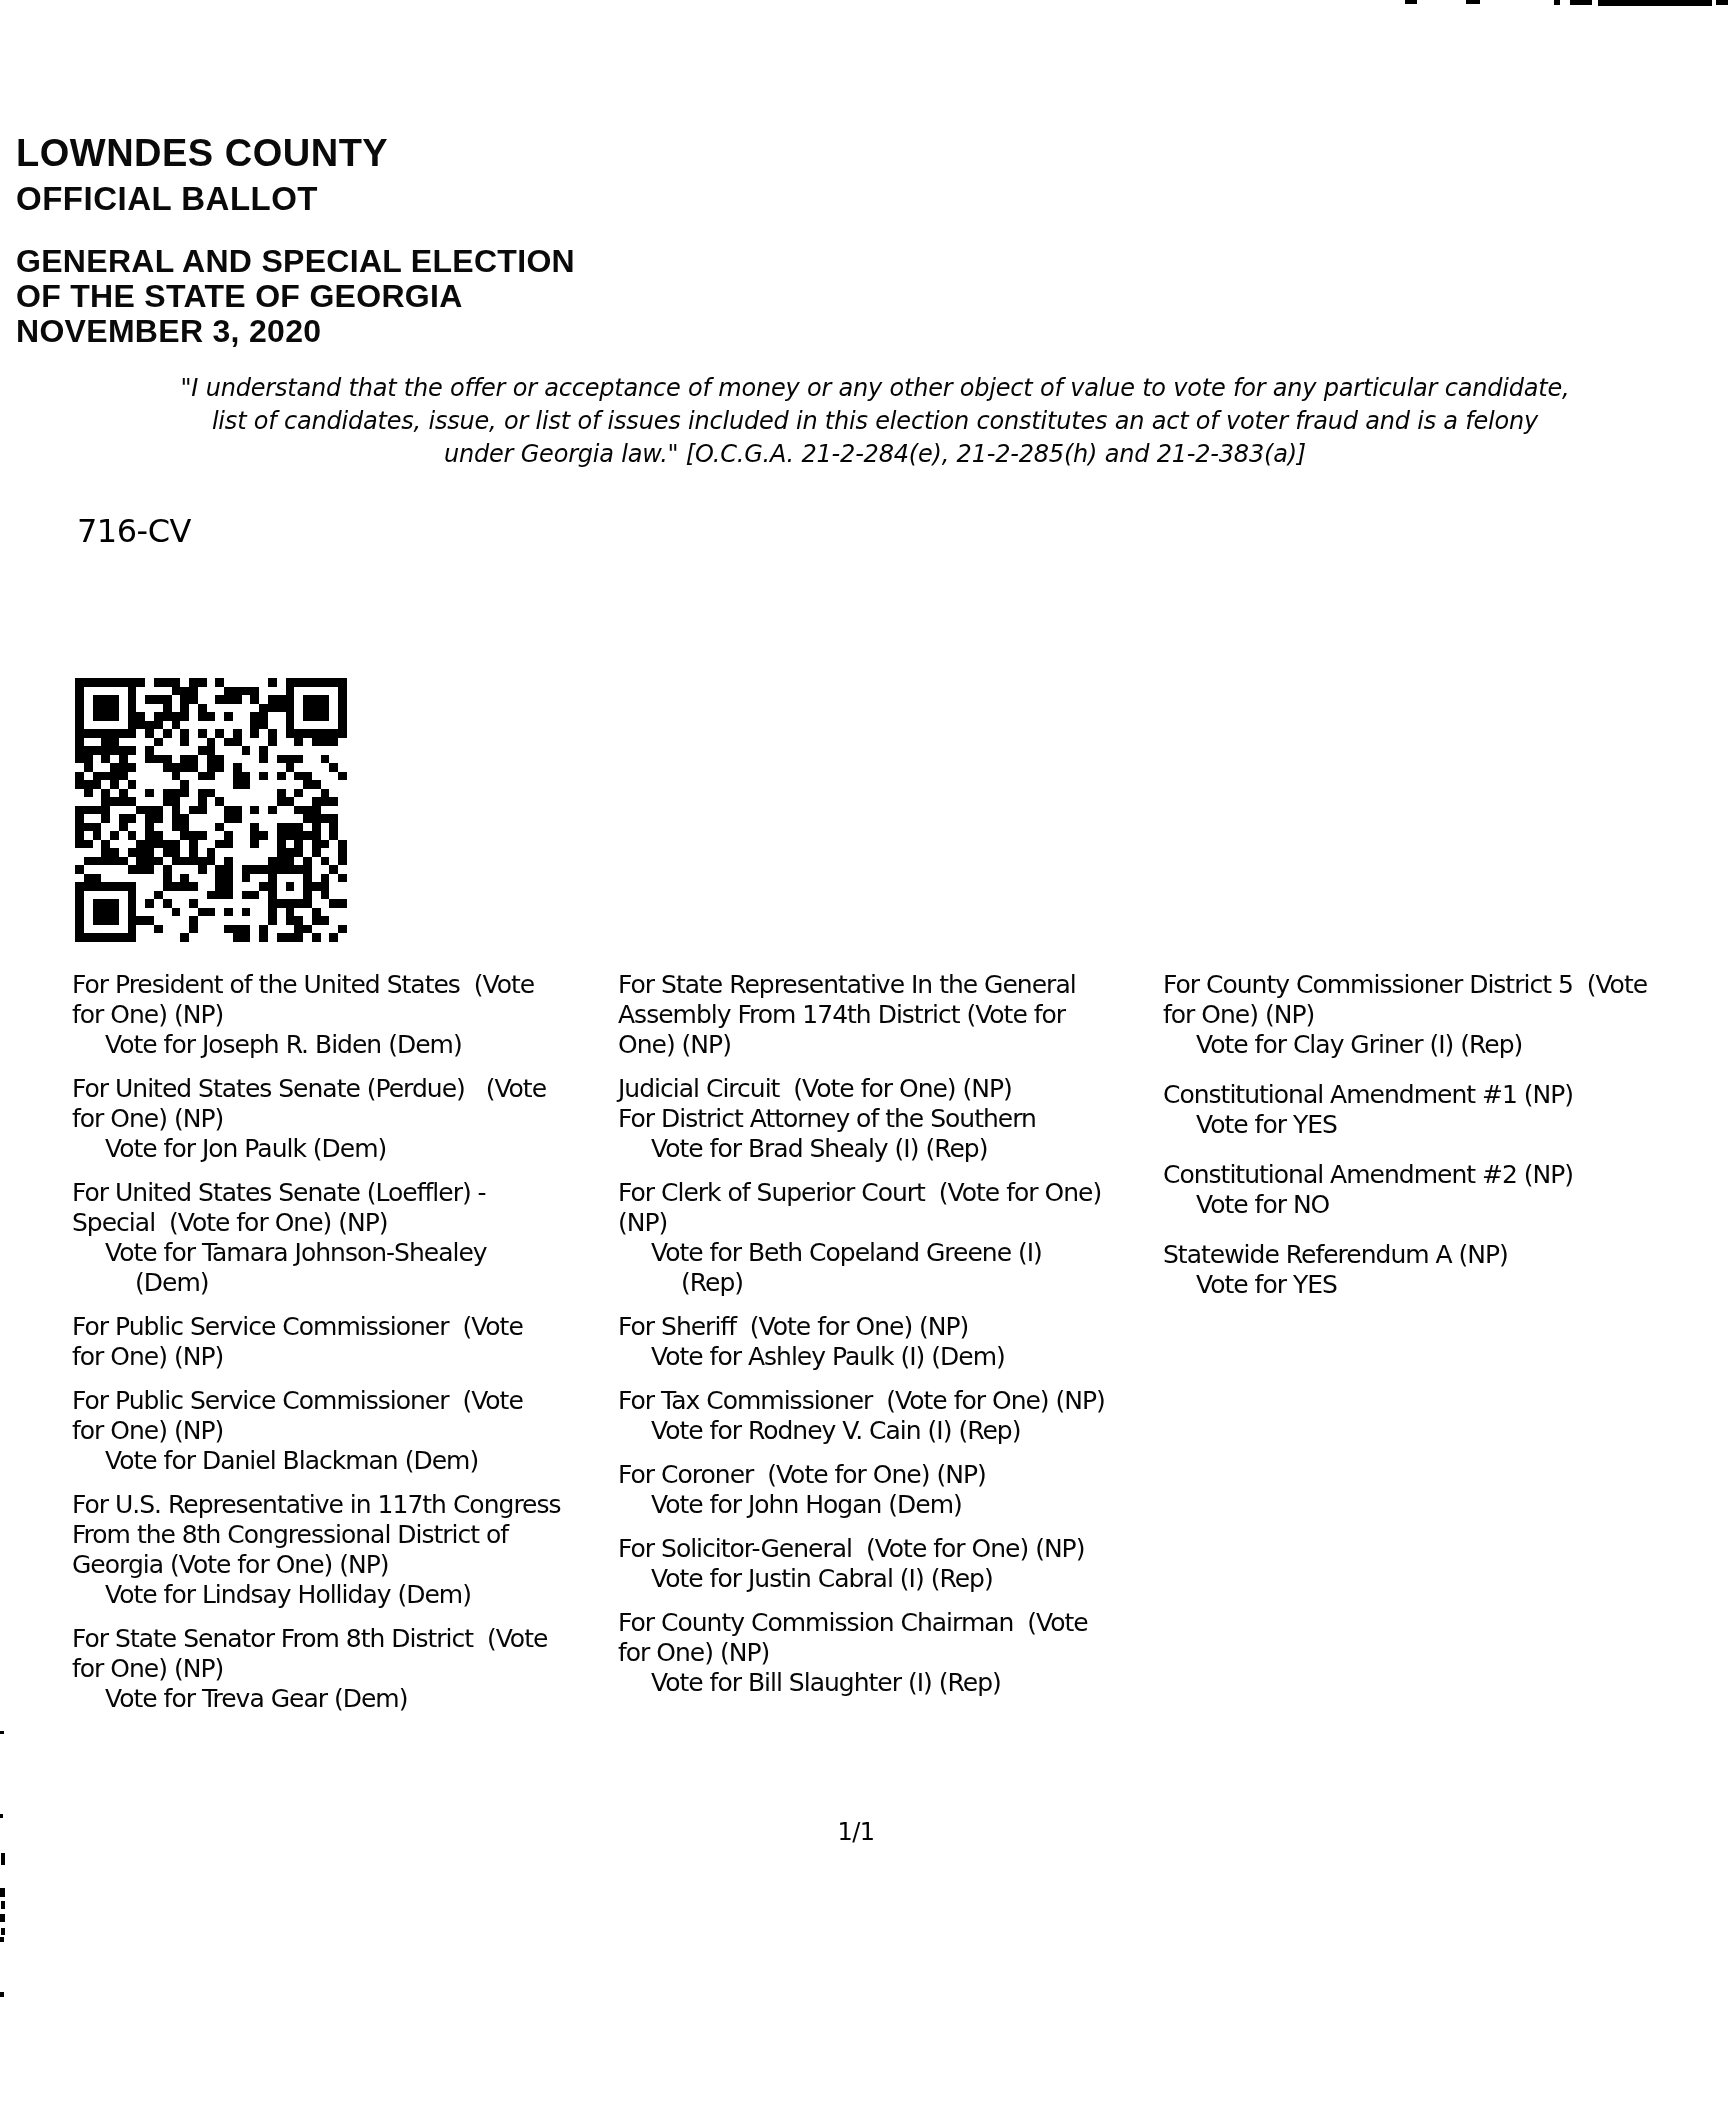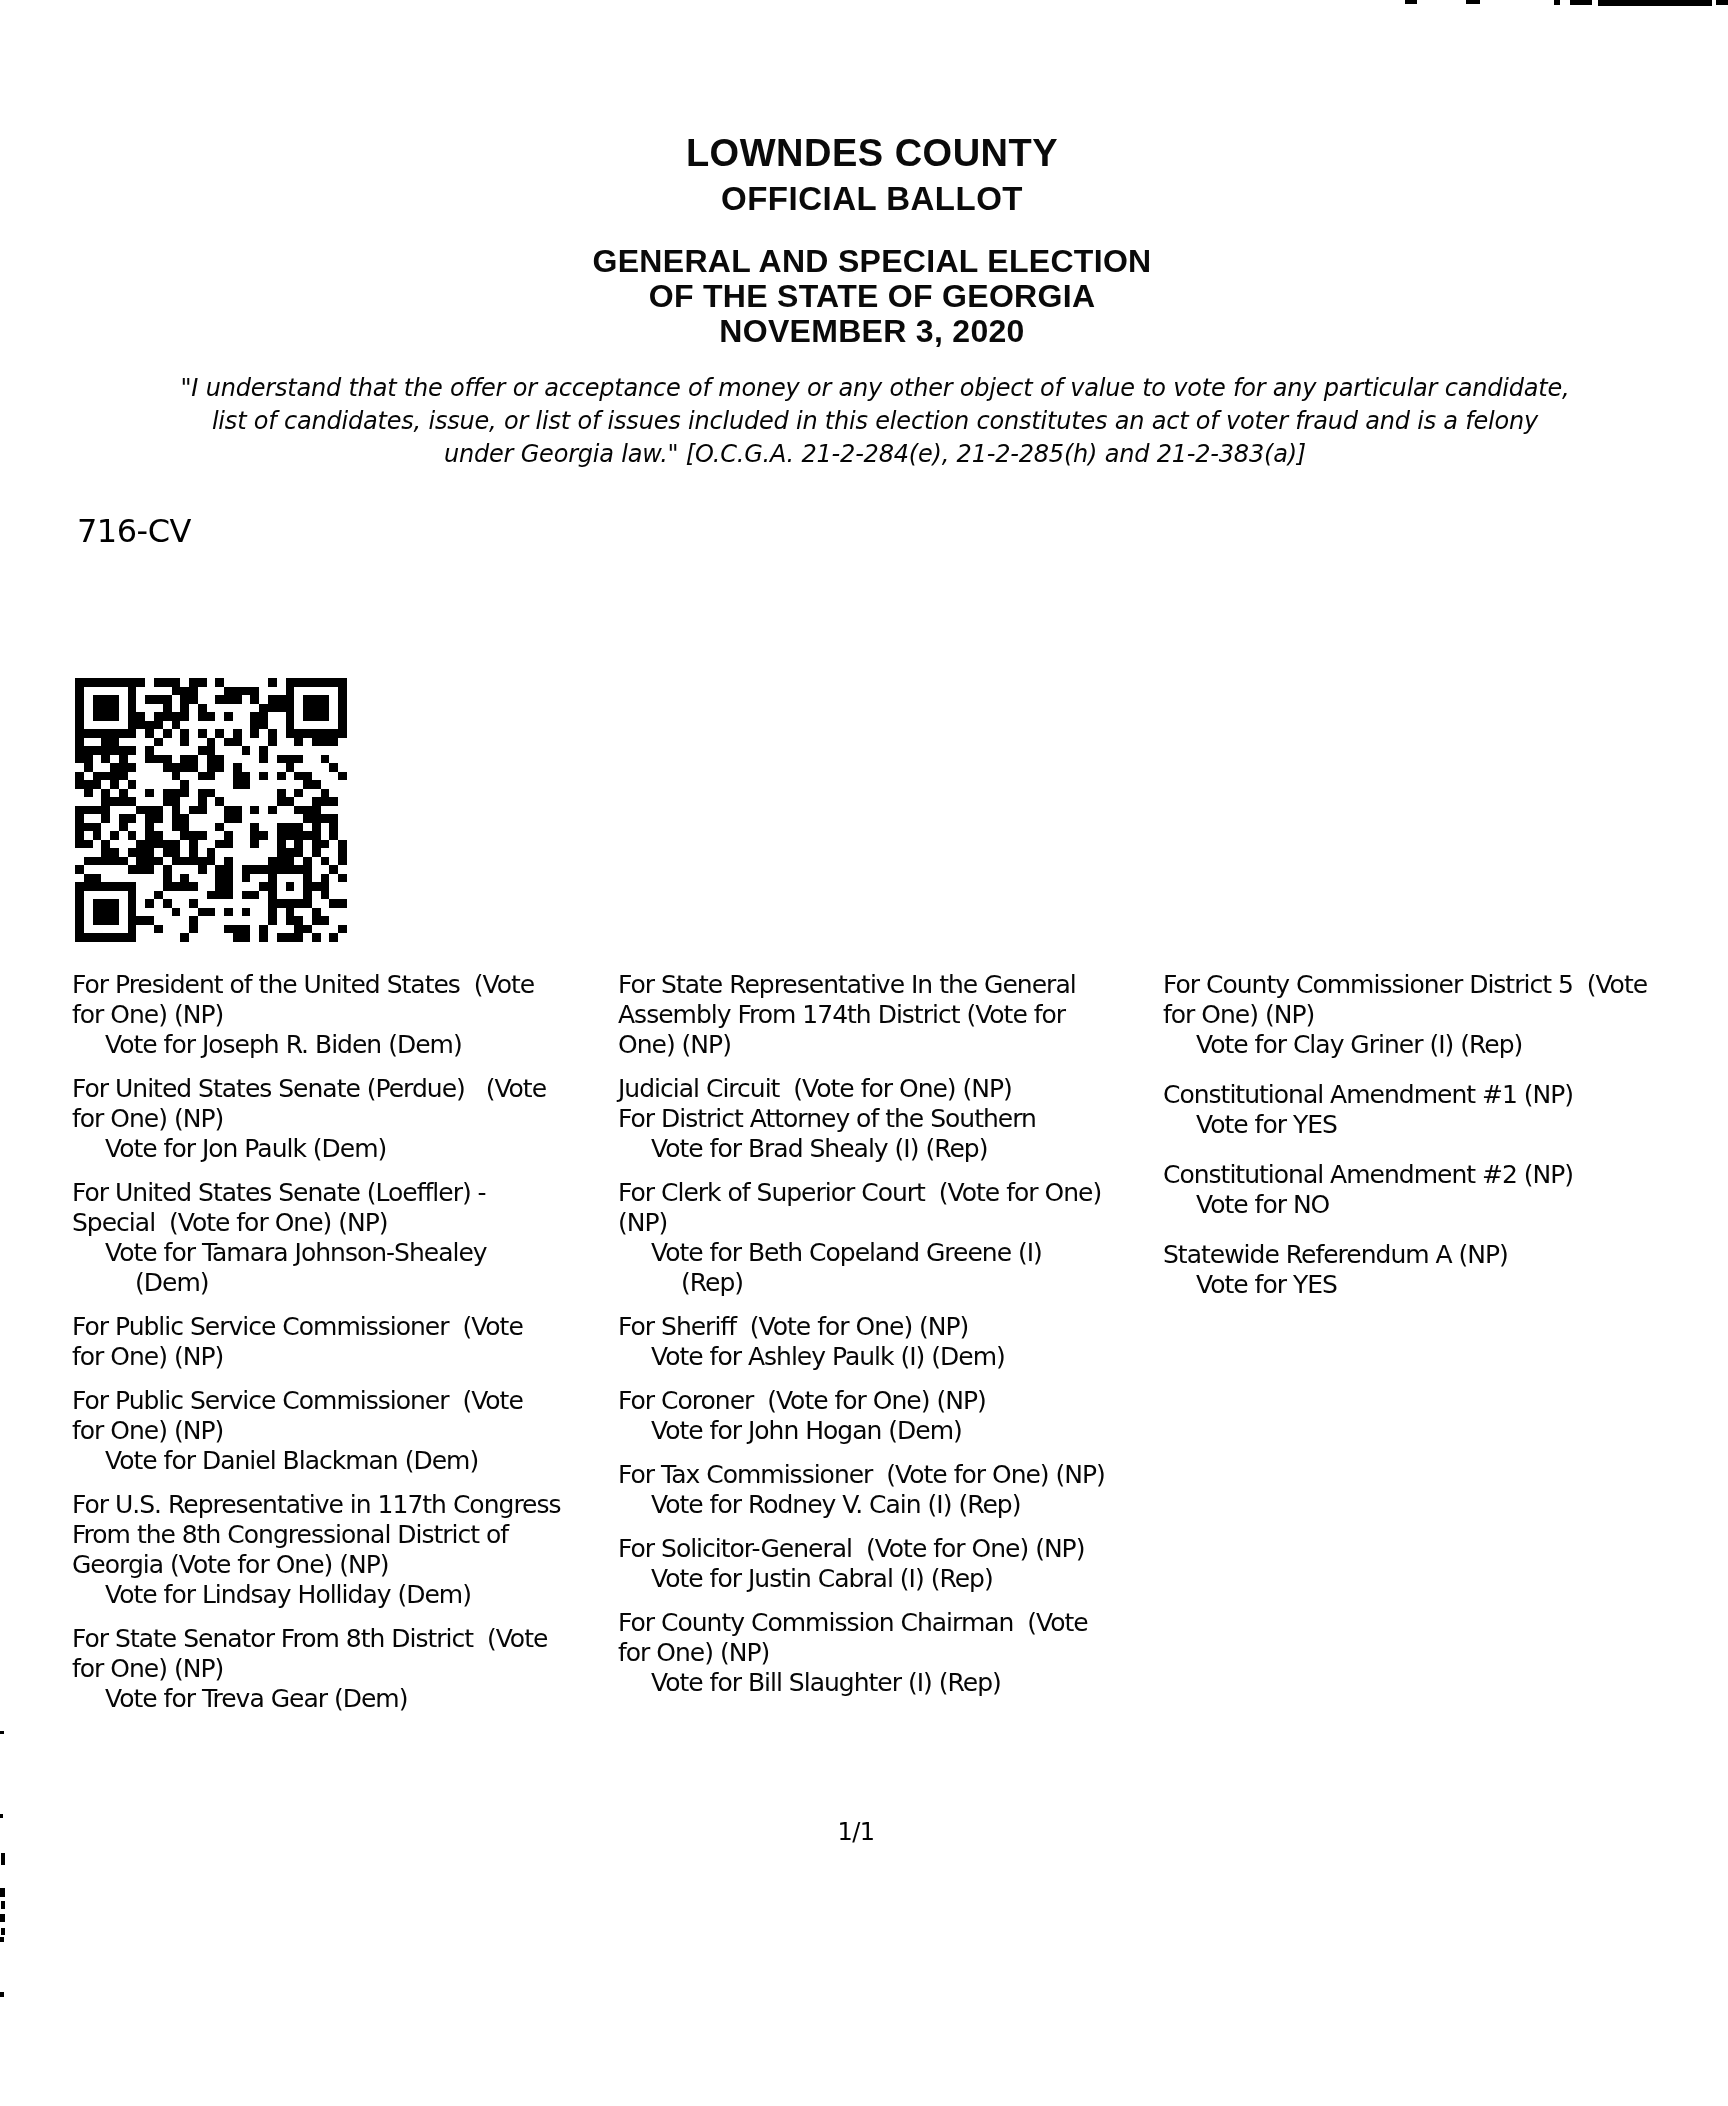--- a/index.html
+++ b/index.html
@@ -6,21 +6,21 @@
   .page{
     position:relative;
     width:1728px;height:2106px;
     background:#ffffff;
     overflow:hidden;
     color:#000;
     font-family:"DejaVu Sans",sans-serif;
   }
   
   .hdr{
-    position:absolute;left:16px;width:1712px;text-align:center;
+    position:absolute;left:16px;width:1712px;text-align:left;
     font-family:"Liberation Sans",sans-serif;font-weight:bold;color:#0a0a0a;
   }
   .hdr-county{top:132px;font-size:38px;letter-spacing:0.5px;}
   .hdr-ballot{top:180px;font-size:33px;letter-spacing:0.5px;}
   .hdr-election{top:244px;font-size:32px;line-height:35px;letter-spacing:0.3px;}
   
   .disclaimer{
     position:absolute;top:372px;left:22px;width:1706px;
     text-align:center;font-style:italic;
     font-size:24px;line-height:33px;letter-spacing:-0.2px;
@@ -514,28 +514,28 @@
         <div class="t">For Clerk of Superior Court  (Vote for One)</div>
         <div class="t">(NP)</div>
         <div class="v">Vote for Beth Copeland Greene (I)</div>
         <div class="v2">(Rep)</div>
       </div>
       <div class="contest">
         <div class="t">For Sheriff  (Vote for One) (NP)</div>
         <div class="v">Vote for Ashley Paulk (I) (Dem)</div>
       </div>
       <div class="contest">
+        <div class="t">For Tax Commissioner  (Vote for One) (NP)</div>
+        <div class="v">Vote for Rodney V. Cain (I) (Rep)</div>
+      </div>
+      <div class="contest">
         <div class="t">For Coroner  (Vote for One) (NP)</div>
         <div class="v">Vote for John Hogan (Dem)</div>
       </div>
       <div class="contest">
-        <div class="t">For Tax Commissioner  (Vote for One) (NP)</div>
-        <div class="v">Vote for Rodney V. Cain (I) (Rep)</div>
-      </div>
-      <div class="contest">
         <div class="t">For Solicitor-General  (Vote for One) (NP)</div>
         <div class="v">Vote for Justin Cabral (I) (Rep)</div>
       </div>
       <div class="contest">
         <div class="t">For County Commission Chairman  (Vote</div>
         <div class="t">for One) (NP)</div>
         <div class="v">Vote for Bill Slaughter (I) (Rep)</div>
       </div>
     </div>
   <div class="col col-2" id="col-2">

